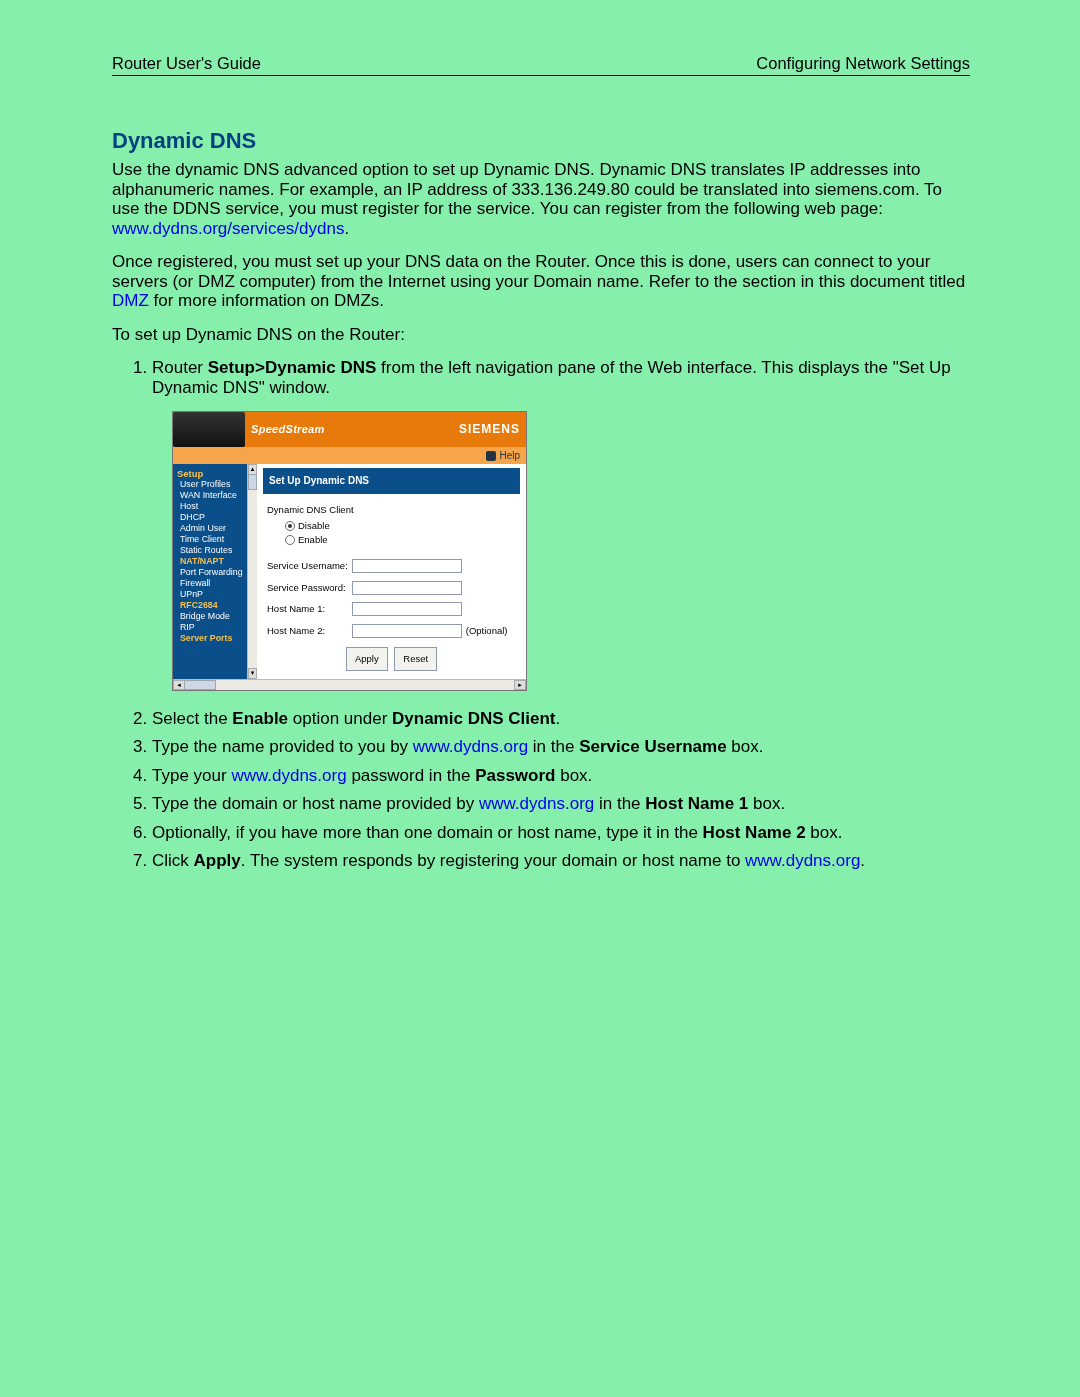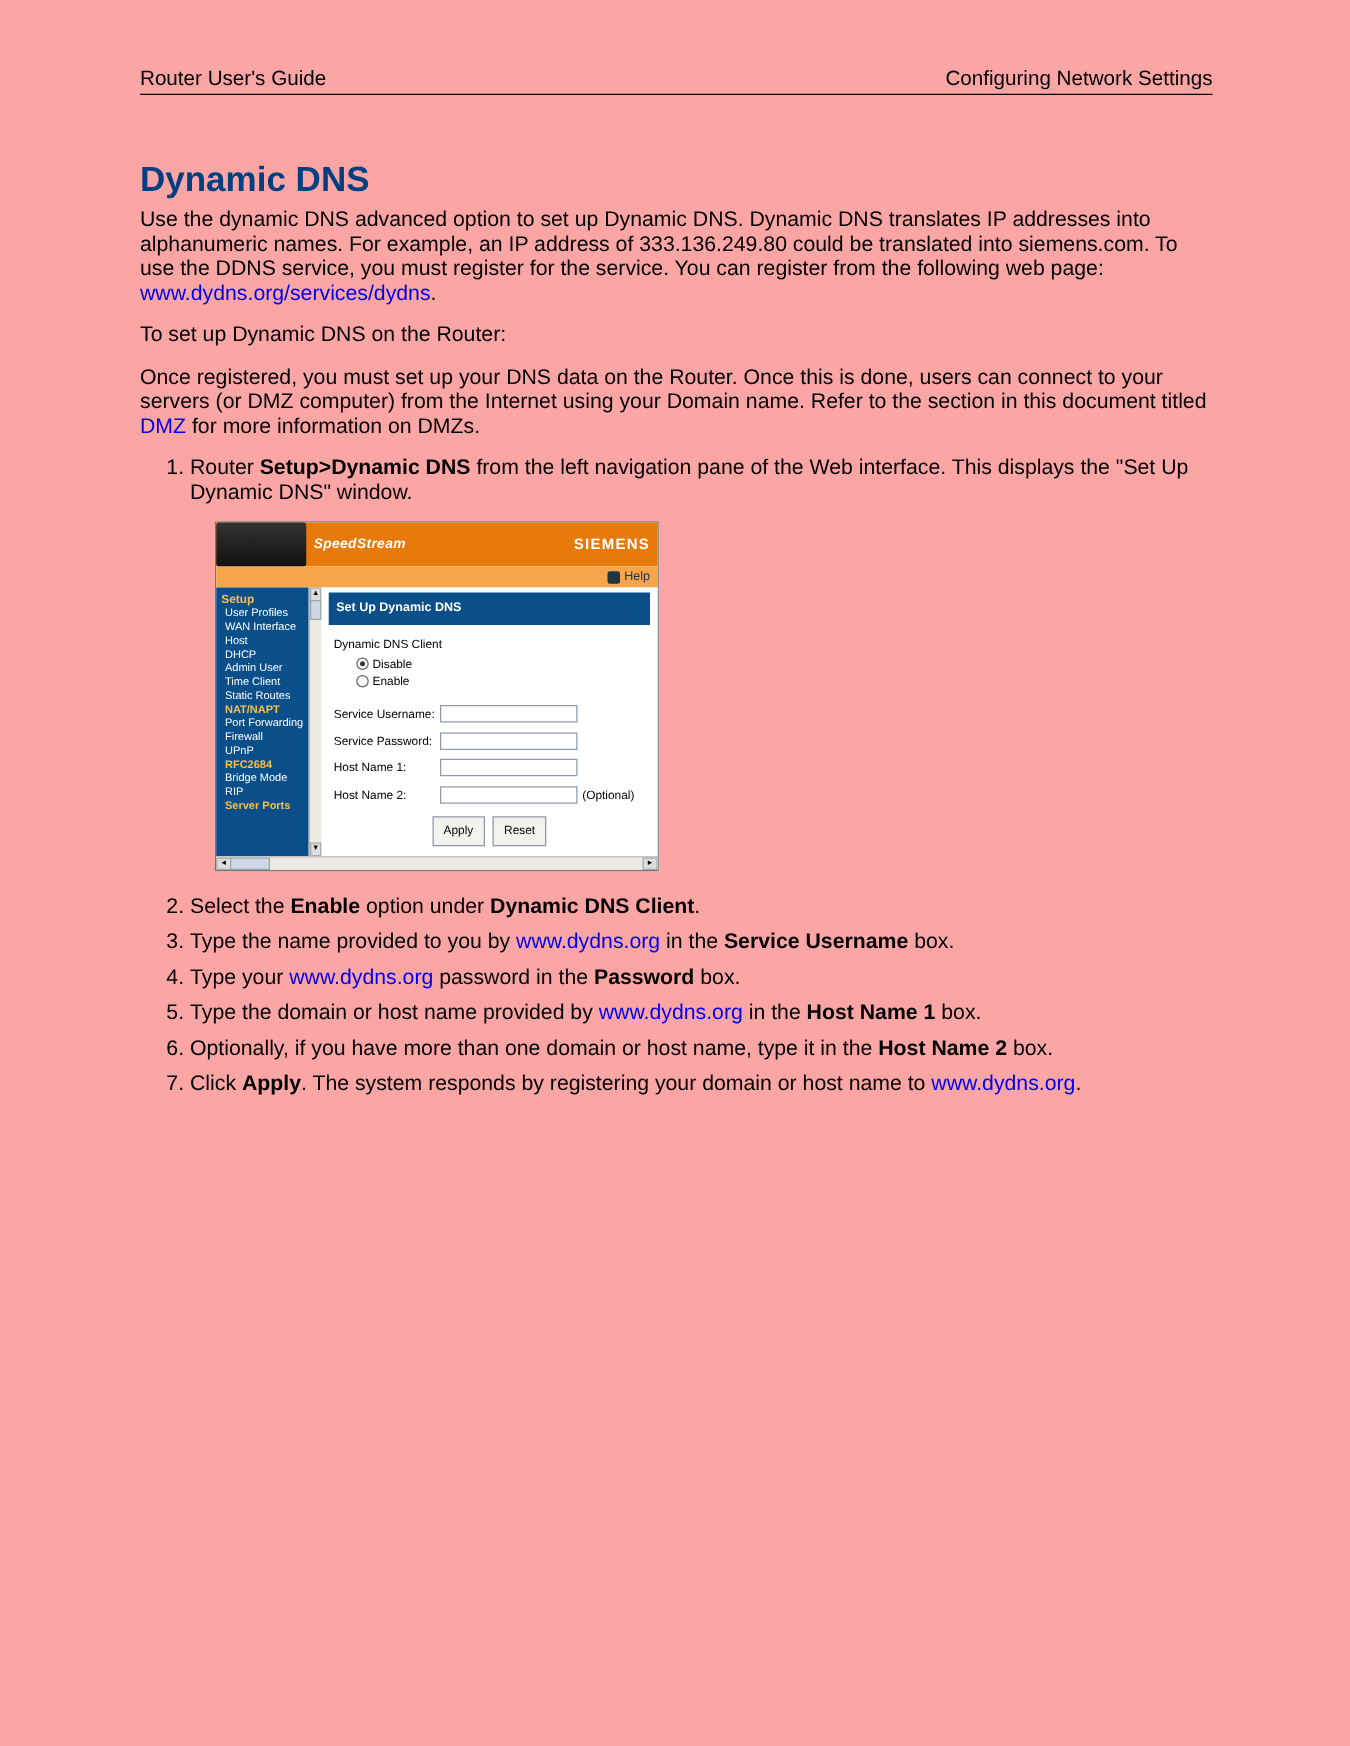--- a/index.html
+++ b/index.html
@@ -1,20 +1,20 @@
 <!DOCTYPE html>
 <html><head>
 <meta charset="utf-8">
 <style>
   html,body{margin:0;padding:0;background:#fff;}
   .page{
     width:1080px;
     height:1397px;
     position:relative;
-    background:#fca5a5;
+    background:#86efac;
     font-family:Arial,Helvetica,sans-serif;
     color:#000;
     box-sizing:border-box;
   }
   .content{
     position:absolute;
     left:112px;
     right:110px;
     top:54px;
   }
@@ -25,21 +25,21 @@
     color:#000;
     padding-bottom:2px;
   }
   .header-rule{
     border:none;
     border-top:1px solid #000;
     margin:0 0 52px 0;
   }
   h1.section-title{
     color:#004080;
-    font-size:28px;
+    font-size:22px;
     font-weight:bold;
     margin:0 0 6px 0;
     font-family:Arial,Helvetica,sans-serif;
   }
   p.body{
     font-size:17px;
     line-height:19.5px;
     margin:0 0 14px 0;
   }
   a.doc-link{color:#0000ee;}
@@ -165,25 +165,25 @@
       <span>Configuring Network Settings</span>
     </div>
     <hr class="header-rule">
 
     <h1 class="section-title">Dynamic DNS</h1>
 
     <p class="body">
       <span>Use the dynamic DNS advanced option to set up Dynamic DNS. Dynamic DNS translates IP addresses into alphanumeric names. For example, an IP address of 333.136.249.80 could be translated into siemens.com. To use the DDNS service, you must register for the service. You can register from the following web page: </span><a class="doc-link">www.dydns.org/services/dydns</a><span>.</span>
     </p>
 
-    <p class="body">To set up Dynamic DNS on the Router:</p>
-
     <p class="body">
       <span>Once registered, you must set up your DNS data on the Router. Once this is done, users can connect to your servers (or DMZ computer) from the Internet using your Domain name. Refer to the section in this document titled </span><a class="doc-link">DMZ</a><span> for more information on DMZs.</span>
     </p>
+
+    <p class="body">To set up Dynamic DNS on the Router:</p>
 
     <ol class="steps">
       <li>
         <span>Router </span><b>Setup&gt;Dynamic DNS</b><span> from the left navigation pane of the Web interface. This displays the "Set Up Dynamic DNS" window.</span>
 
         
         <div class="shot">
           <div class="banner">
             <div class="router-img"></div>
             <span class="brand">SpeedStream</span>

